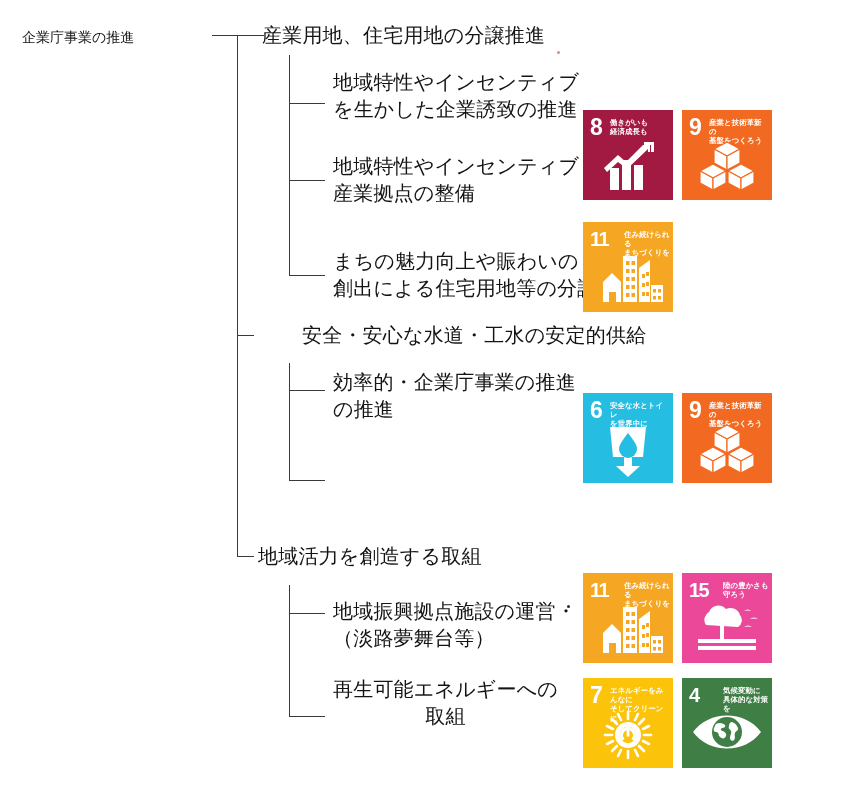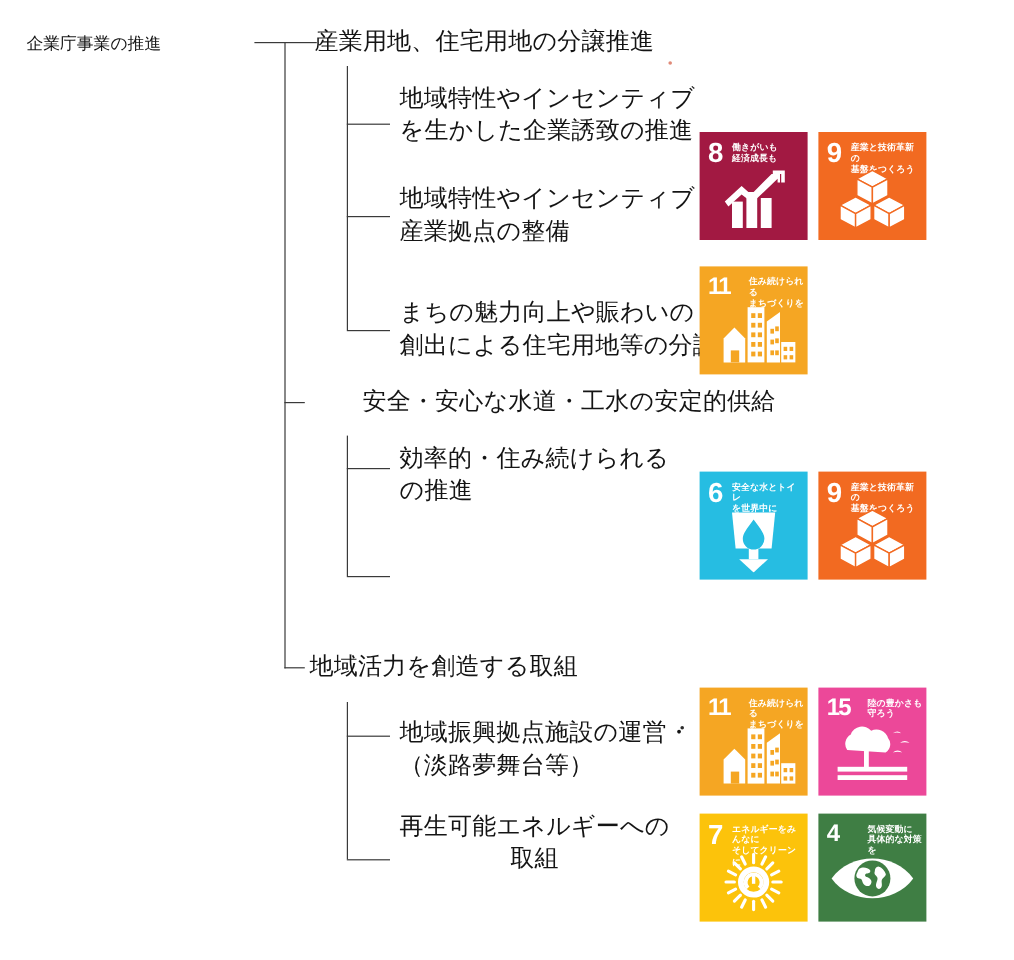--- a/index.html
+++ b/index.html
@@ -127,21 +127,21 @@
   <div class="hline" style="left:289px; top:275px; width:36px;"></div>
   <div class="node-text" style="left:333px; top:248px;">まちの魅力向上や賑わいの
 創出による住宅用地等の分譲</div>
 
   <div class="hline" style="left:237px; top:335px; width:17px;"></div>
   <div class="node-text" style="left:258px; top:322px;margin-left:44px;">安全・安心な水道・工水の安定的供給</div>
 
   <div class="vline" style="left:289px; top:363px; height:117px;"></div>
 
   <div class="hline" style="left:289px; top:390px; width:36px;"></div>
-  <div class="node-text" style="left:333px; top:369px;">効率的・住み続けられる
+  <div class="node-text" style="left:333px; top:369px;">効率的・企業庁事業の推進
 の推進</div>
 
   <div class="hline" style="left:289px; top:480px; width:36px;"></div>
 
   <div class="hline" style="left:237px; top:556px; width:17px;"></div>
   <div class="node-text" style="left:258px; top:543px;">地域活力を創造する取組</div>
 
   <div class="vline" style="left:289px; top:585px; height:131px;"></div>
 
   <div class="hline" style="left:289px; top:613px; width:36px;"></div>

